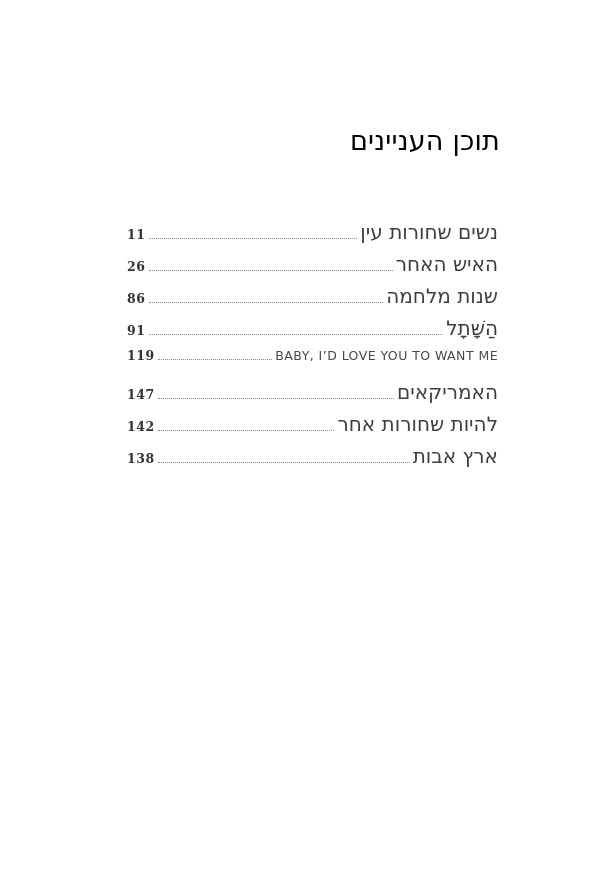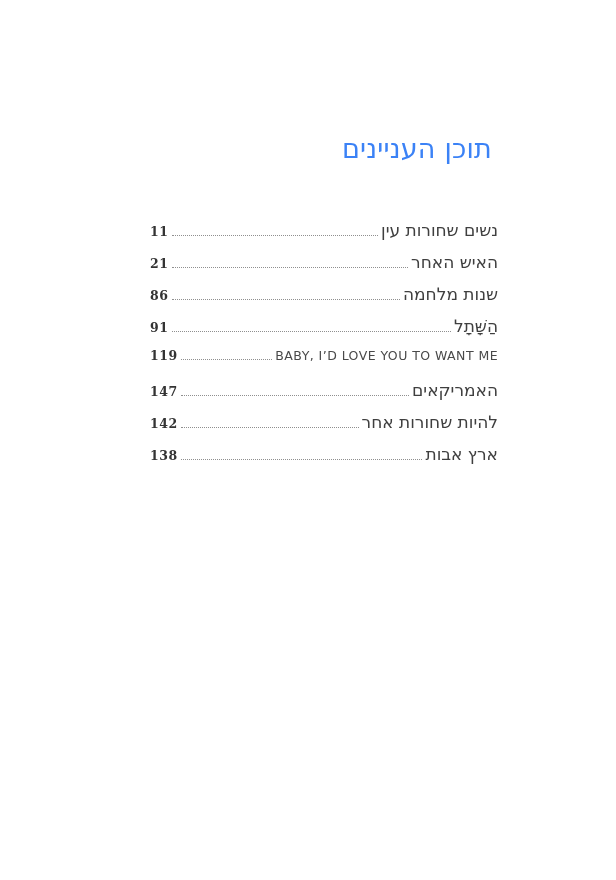--- a/index.html
+++ b/index.html
@@ -12,46 +12,46 @@
     width: 616px;
     height: 880px;
     background: #ffffff;
     overflow: hidden;
     font-family: "DejaVu Serif", "DejaVu Sans", serif;
   }
   .title {
     position: absolute;
     top: 116px;
     right: 108px;
-    margin: 16px;
+    margin: 8px;
     direction: rtl;
     font-family: "DejaVu Sans", sans-serif;
     font-size: 27px;
     font-weight: 400;
     line-height: 34px;
-    color: #3b82f6;
+    color: #000000;
     letter-spacing: 0.2px;
   }
   .toc {
     position: absolute;
     top: 220px;
     left: 127px;
     right: 118px;
   }
   .row {
     display: flex;
     flex-direction: row;
     direction: rtl;
     align-items: baseline;
     height: 32px;
   }
   .entry-title {
     white-space: nowrap;
     font-family: "DejaVu Sans", "DejaVu Serif", sans-serif;
-    font-size: 17px;
+    font-size: 20px;
     color: #3f3f3f;
   }
   .entry-title.latin {
     font-family: "DejaVu Sans", sans-serif;
     font-size: 12.5px;
     letter-spacing: 0.45px;
     color: #494949;
   }
   .leader {
     flex: 1 1 auto;
@@ -60,39 +60,38 @@
     margin: 0 3px;
     min-width: 10px;
   }
   .pagenum {
     font-family: "DejaVu Serif", serif;
     font-size: 12.5px;
     font-weight: bold;
     color: #333333;
     letter-spacing: 0.6px;
     white-space: nowrap;
-    margin-left: 23px;
   }
 </style>
 </head>
 <body>
 
 <div class="page">
   <h1 class="title">תוכן העניינים</h1>
   <div class="toc" id="toc-list">
   <div class="row">
     <span class="entry-title">נשים שחורות עין</span>
     <span class="leader"></span>
     <span class="pagenum">11</span>
   </div>
 
   <div class="row">
     <span class="entry-title">האיש האחר</span>
     <span class="leader"></span>
-    <span class="pagenum">21</span>
+    <span class="pagenum">26</span>
   </div>
 
   <div class="row">
     <span class="entry-title">שנות מלחמה</span>
     <span class="leader"></span>
     <span class="pagenum">86</span>
   </div>
 
   <div class="row">
     <span class="entry-title">הַשָּׁתָל</span>

